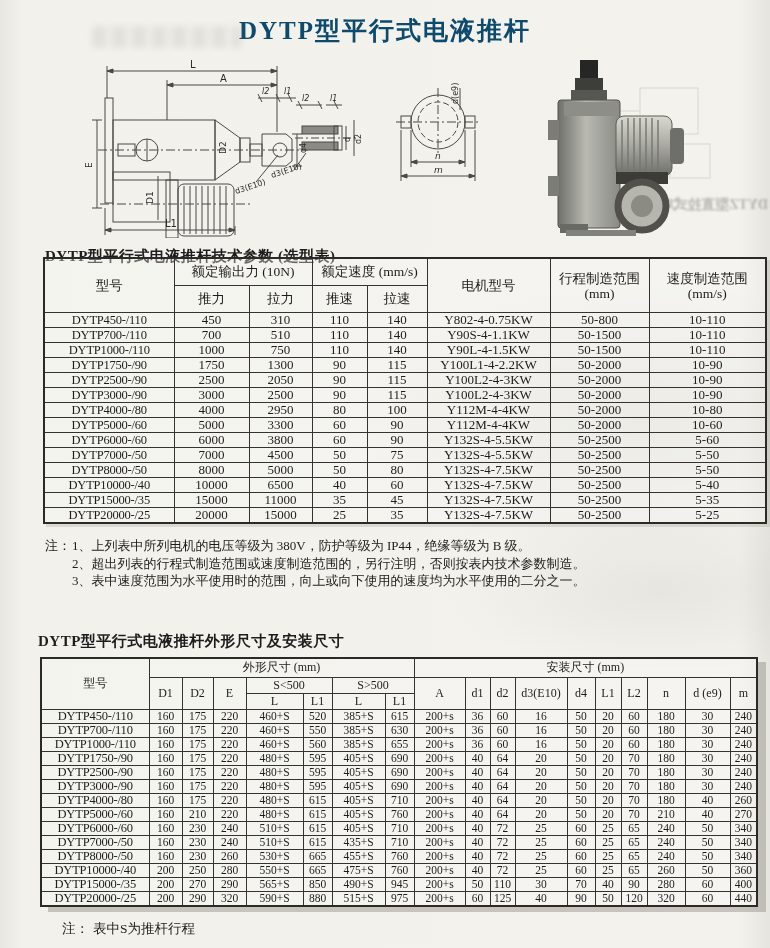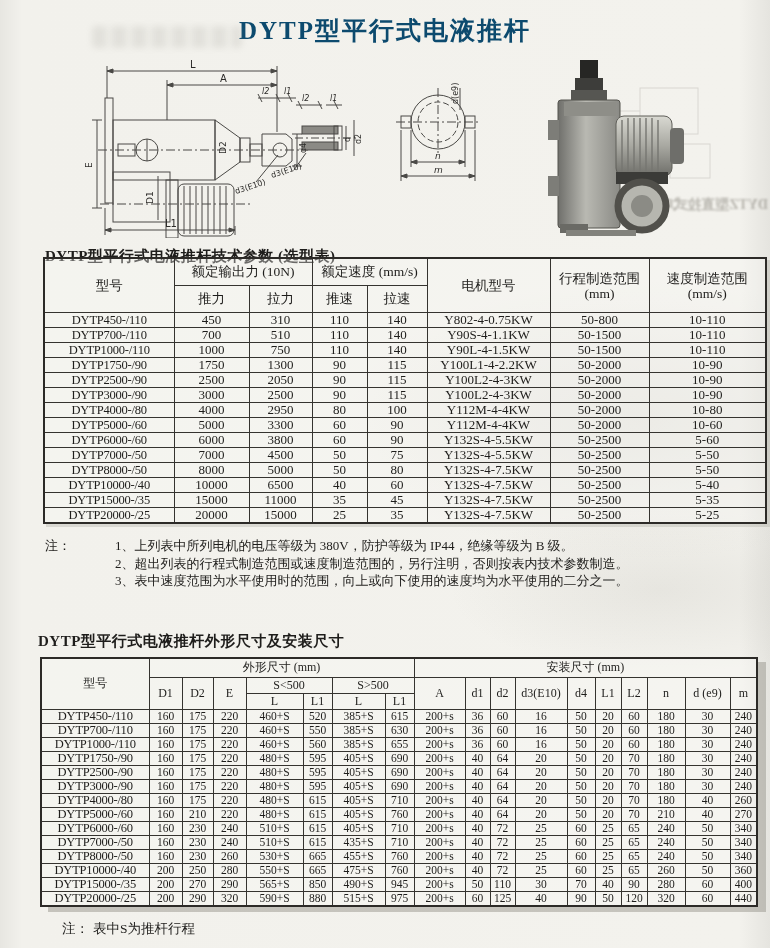--- a/index.html
+++ b/index.html
@@ -47,21 +47,21 @@
   .dim-table th{font-size:12px;}
   .dim-table .h1{height:19px;}
   .dim-table .h2{height:16px;}
   .dim-table .h3{height:14px;}
   .dim-table td{height:13px;line-height:13px;}
   td.model{font-size:12.5px;letter-spacing:-0.2px;}
   .two-line span{display:block;line-height:15px;}
   
   .notes{top:537px;left:45px;width:688px;font-size:13px;line-height:17.5px;position:absolute;padding-left:27px;}
   .notes-label{position:absolute;left:0;top:0;}
-  .note-item{padding-left:20px;text-indent:-20px;margin-left:43px;}
+  .note-item{padding-left:20px;text-indent:-20px;}
   .footer-note{top:920px;left:40px;font-size:13.5px;margin-left:22px;}
   .footer-note .fl{margin-right:4px;}
 </style>
 </head>
 <body>
 
 <div class="abs page-title">DYTP型平行式电液推杆</div>
 
 <div class="abs ghost-blob"></div>
 <div class="abs ghost-text">DYTZ型直拉式电液推杆</div>

